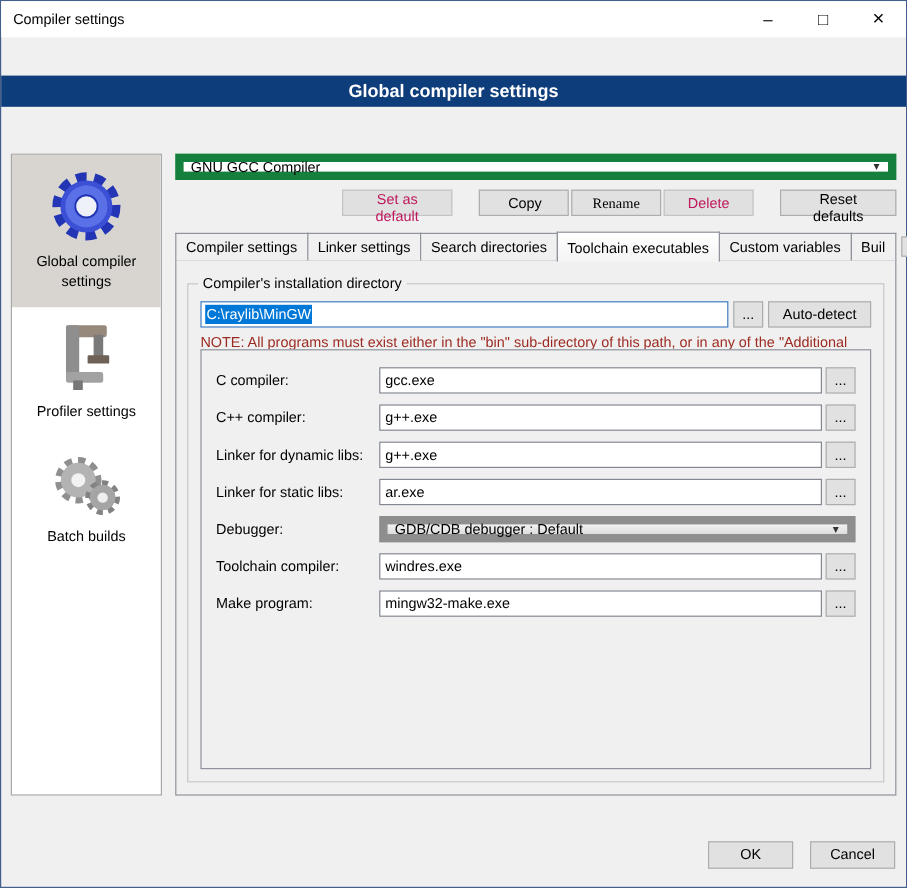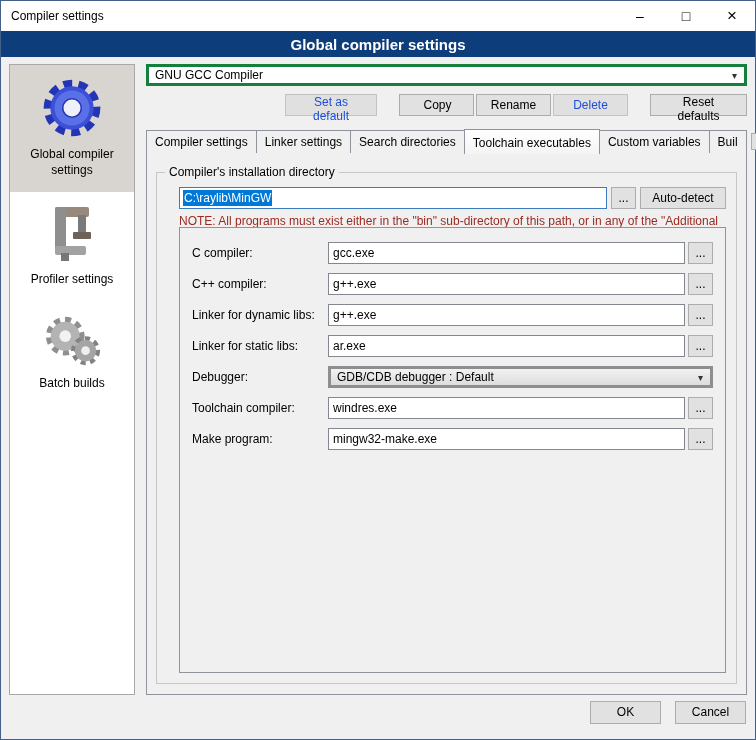--- a/index.html
+++ b/index.html
@@ -3,21 +3,21 @@
 <meta charset="utf-8">
 <style>
   * { margin:0; padding:0; box-sizing:border-box; }
   html,body { width:756px; height:740px; }
   body {
     font-family:"Liberation Sans","DejaVu Sans",sans-serif;
     font-size:12px; color:#000; background:#f0f0f0;
   }
   .window {
     width:756px; height:740px; background:#f0f0f0;
-    border:1px solid #44608a; display:flex; flex-direction:column;
+    border:1px solid #44608a; display:flex; flex-direction:column;gap:32px;
   }
   
   .titlebar { height:30px; background:#ffffff; display:flex; align-items:center; flex:none; }
   .titlebar .title { padding-left:10px; font-size:12px; }
   .tb-buttons { margin-left:auto; display:flex; height:100%; }
   .tb-btn {
     width:46px; height:100%; border:none; background:transparent;
     display:flex; align-items:center; justify-content:center;
     font-family:inherit; font-size:14px; cursor:pointer;
   }
@@ -33,31 +33,31 @@
     width:126px; background:#fff; border:1px solid #a8a8a8;
     display:flex; flex-direction:column; overflow:hidden; flex:none;
   }
   .side-item { padding:10px 4px 14px 4px; text-align:center; cursor:pointer; }
   .side-item.selected { background:#d8d5d0; }
   .side-icon { display:flex; justify-content:center; }
   .side-label { margin-top:6px; line-height:1.3; }
   .main { flex:1; display:flex; flex-direction:column; min-width:0; }
   
   .combo {
-    height:22px; border:3px solid #15803d; background:#fff;
+    height:22px; border:7px solid #15803d; background:#fff;
     display:flex; align-items:center; padding:0 7px 0 6px; cursor:pointer;
   }
   .combo .arrow { margin-left:auto; font-size:10px; color:#333; }
   .combo.gray { background:linear-gradient(#f2f2f2,#dddddd); border-color:#8e8e8e; }
   
   .btn {
     height:22px; background:#e1e1e1; border:1px solid #adadad;
     font-family:inherit; font-size:12px; padding:0 10px; cursor:pointer;
   }
-  .btn.disabled { color:#1d4ed8; background:#e0e0e0; border-color:#c3c3c3; cursor:default; }
+  .btn.disabled { color:#be185d; background:#e0e0e0; border-color:#c3c3c3; cursor:default; }
   .btn-row { display:flex; margin-top:8px; justify-content:flex-end; align-items:center; }
   .btn-row .gap { width:22px; }
   .btn-row .btn + .btn { margin-left:2px; }
   
   .tabstrip { display:flex; align-items:flex-end; margin-top:13px; position:relative; z-index:2; }
   .tab {
     padding:4px 8px; background:#f0f0f0; border:1px solid #8f939b; border-bottom:none;
     white-space:nowrap; cursor:pointer;
   }
   .tab + .tab { margin-left:-1px; }
@@ -70,21 +70,21 @@
     width:18px; height:17px; font-size:8px; display:flex; align-items:center; justify-content:center;
     background:#e1e1e1; border:1px solid #adadad; cursor:pointer; font-family:inherit;
   }
   .tabpanel {
     border:1px solid #8f939b; background:#f0f0f0; margin-top:-1px;
     flex:1; padding:12px 9px 10px 9px; display:flex; flex-direction:column; min-height:0;
   }
   
   .groupbox {
     position:relative; border:1px solid #c7c7c7; margin-top:7px;
-    padding:14px 10px 10px 22px; flex:1; display:flex; flex-direction:column; min-height:0;
+    padding:14px 10px 10px 10px; flex:1; display:flex; flex-direction:column; min-height:0;
   }
   .groupbox .legend { position:absolute; top:-8px; left:8px; background:#f0f0f0; padding:0 4px; }
   .dir-row { display:flex; align-items:center; gap:4px; }
   .fake-input {
     flex:1; height:22px; border:1px solid #3d7bbf; background:#fff;
     display:flex; align-items:center; padding:0 3px; overflow:hidden; cursor:text;
   }
   .fake-input .sel { background:#0078d7; color:#fff; padding:1px 1px; white-space:nowrap; }
   .browse-btn { width:25px; flex:none; padding:0; }
   .autodetect-btn { width:86px; flex:none; padding:0; }
@@ -173,21 +173,21 @@
 
       <div class="combo">
         <span>GNU GCC Compiler</span>
         <span class="arrow">▾</span>
       </div>
 
       <div class="btn-row">
         <button class="btn disabled" style="width:92px;">Set as default</button>
         <span class="gap"></span>
         <button class="btn" style="width:75px;padding-left:12px;">Copy</button>
-        <button class="btn" style="width:75px;">Rename</button>
+        <button class="btn" style="width:75px;font-family:Liberation Serif, serif;">Rename</button>
         <button class="btn disabled" style="width:75px;">Delete</button>
         <span class="gap"></span>
         <button class="btn" style="width:97px;">Reset defaults</button>
       </div>
 
       <div class="tabstrip">
         <div class="tab">Compiler settings</div>
         <div class="tab">Linker settings</div>
         <div class="tab">Search directories</div>
         <div class="tab active">Toolchain executables</div>

